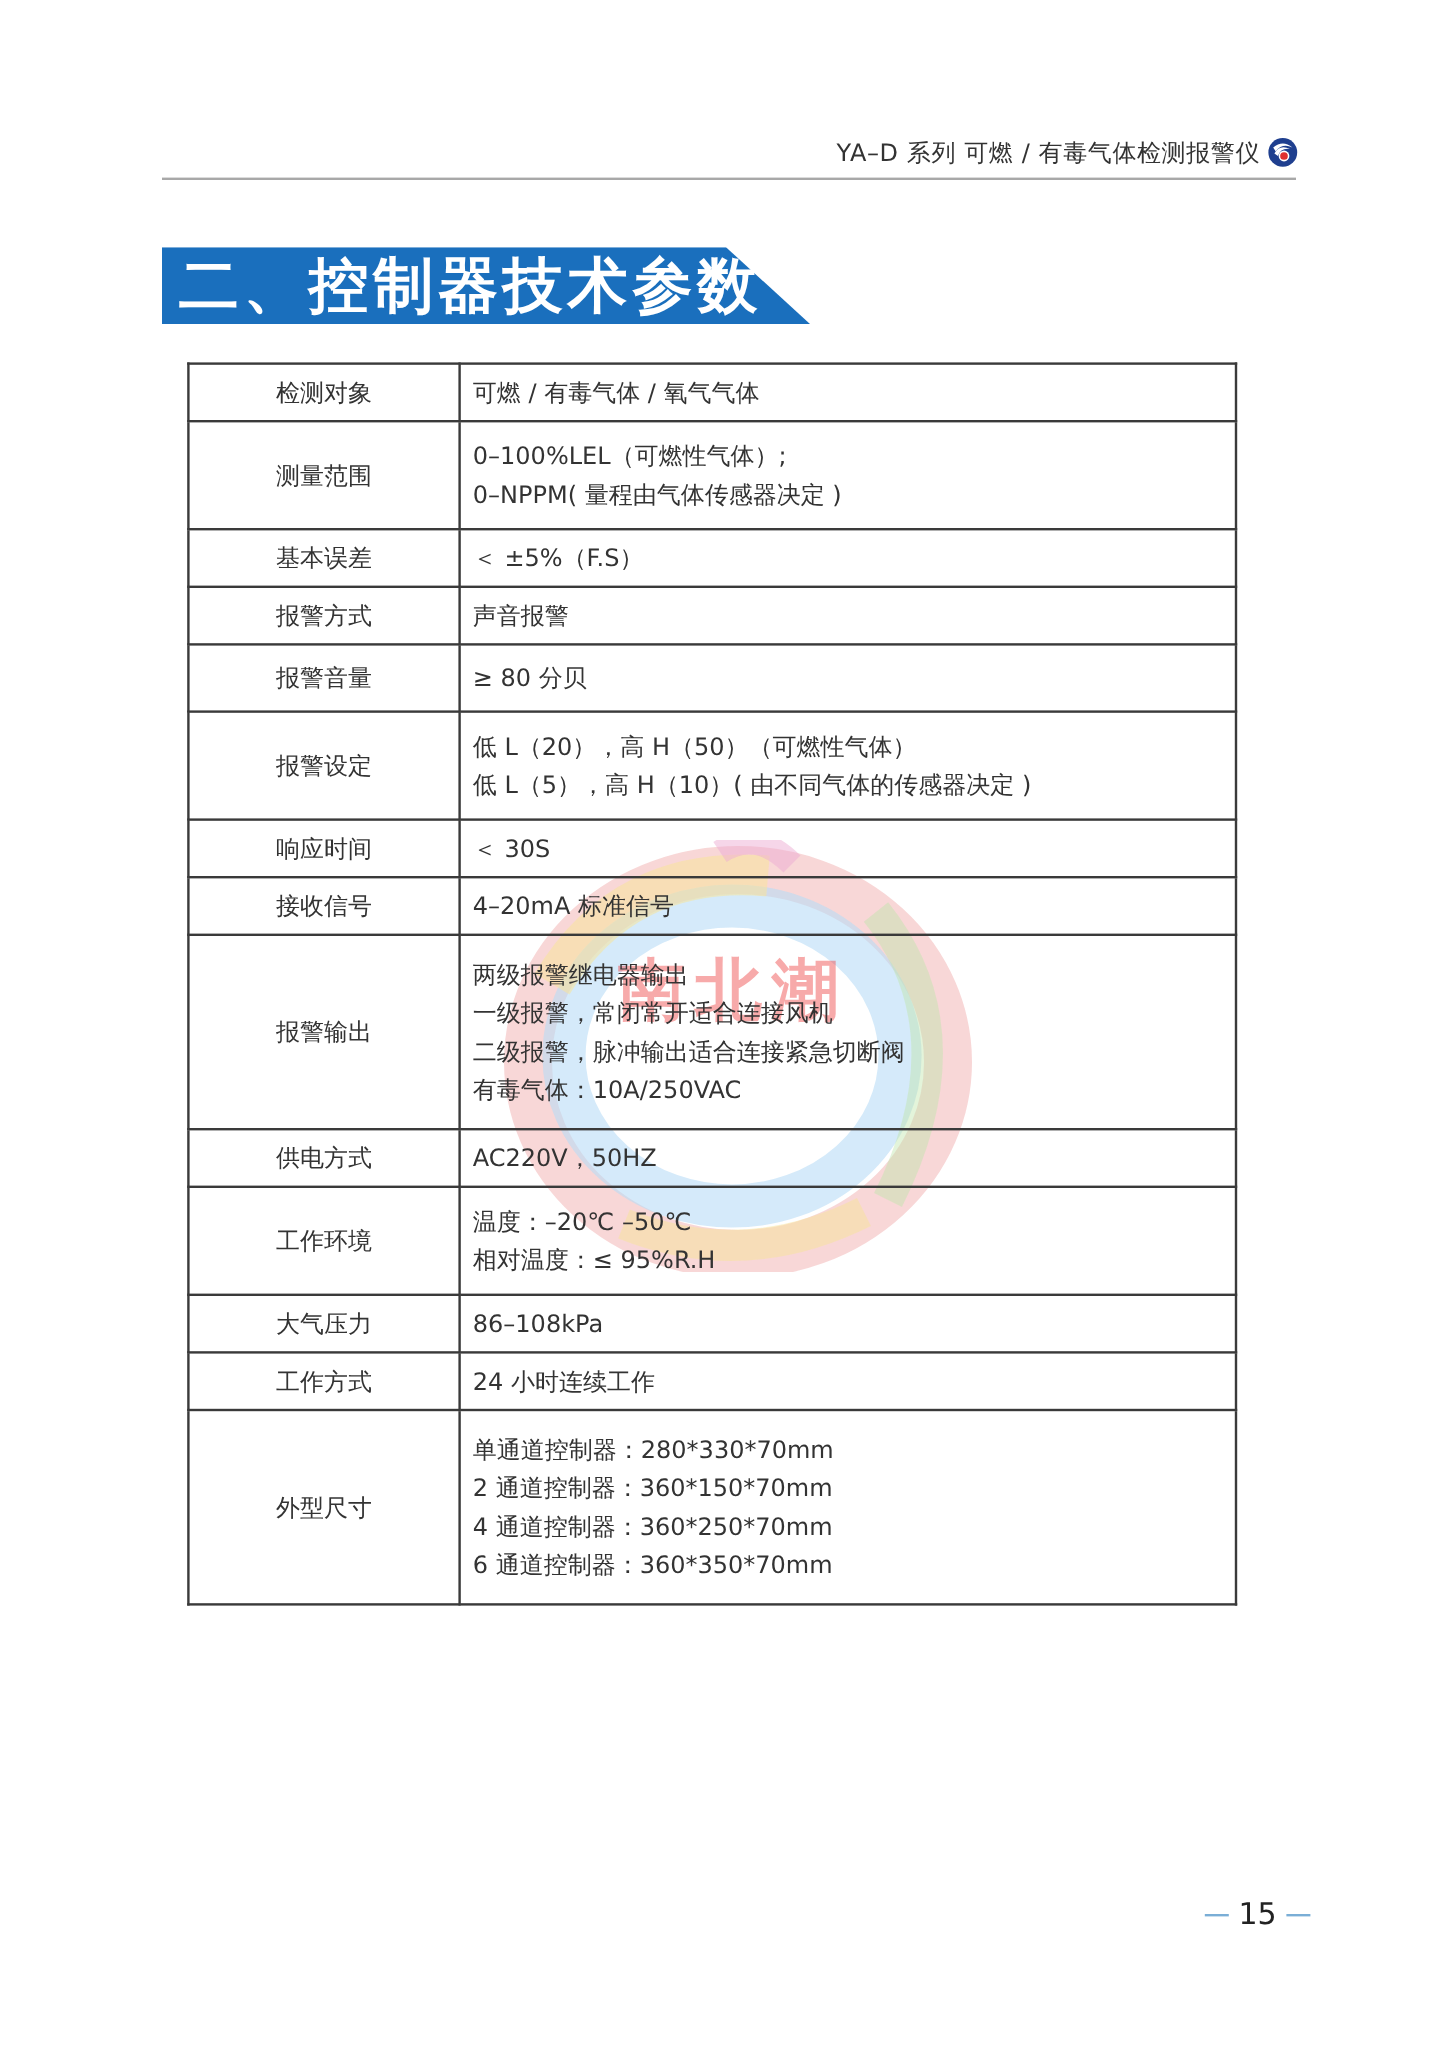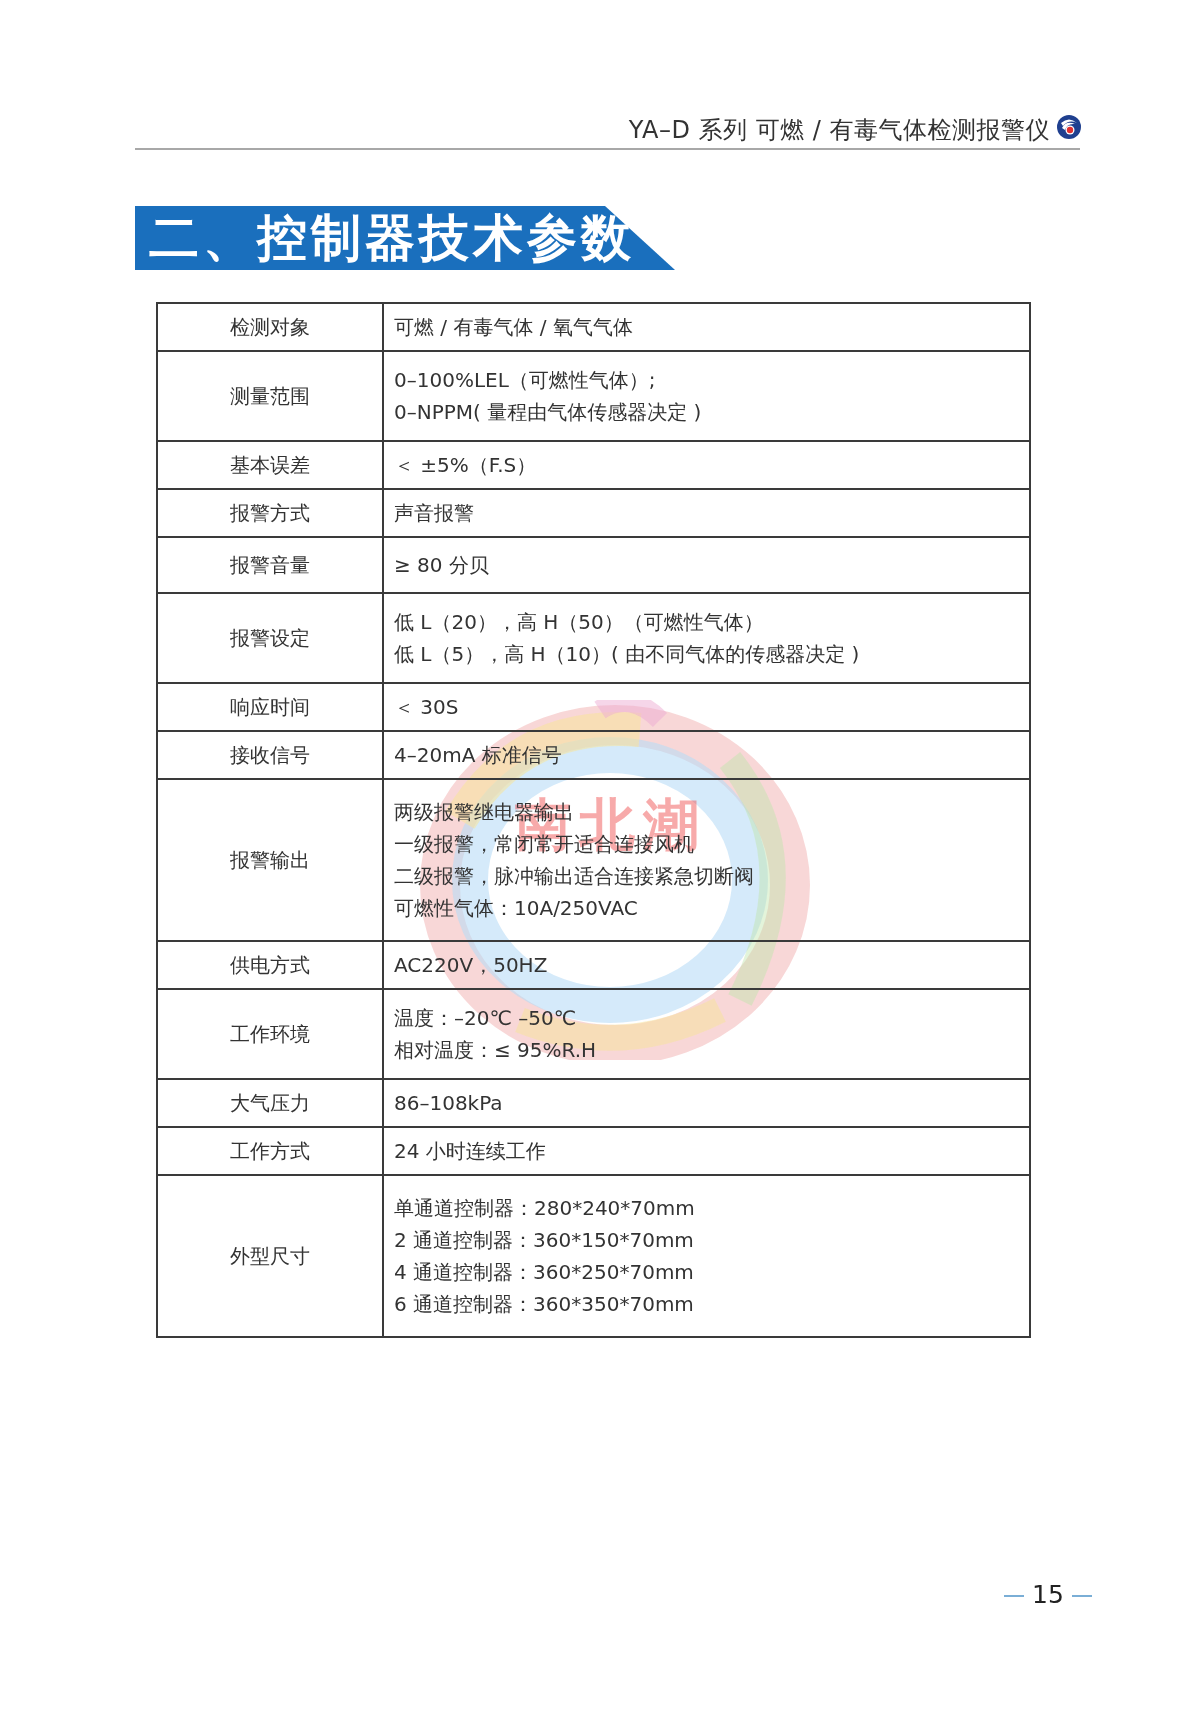--- a/index.html
+++ b/index.html
@@ -1,21 +1,21 @@
 <!DOCTYPE html>
 <html><head>
 <meta charset="utf-8">
 <style>
   html, body { margin:0; padding:0; }
   body {
     width:1200px; height:1714px; background:#ffffff; position:relative; overflow:hidden;
     font-family:"DejaVu Sans","Liberation Sans",sans-serif; color:#333;
   }
   .header-title {
-    position:absolute; right:150px; top:114px; font-size:24px; color:#333; letter-spacing:0.5px;
+    position:absolute; right:150px; top:114px; font-size:20px; color:#333; letter-spacing:0.5px;
     white-space:nowrap;
   }
   .header-logo {
     position:absolute; left:1056px; top:114px; width:26px; height:26px;
   }
   .header-rule {
     position:absolute; left:135px; top:148px; width:945px; height:2px; background:#a8a8a8;
   }
   .banner {
     position:absolute; left:135px; top:206px; width:540px; height:64px;
@@ -133,21 +133,21 @@
         <td class="value">
           <div>4–20mA 标准信号</div>
         </td>
       </tr>
     <tr style="height:162px">
         <td class="label">报警输出</td>
         <td class="value">
           <div>两级报警继电器输出</div>
           <div>一级报警，常闭常开适合连接风机</div>
           <div>二级报警，脉冲输出适合连接紧急切断阀</div>
-          <div>可燃性气体：10A/250VAC</div>
+          <div>有毒气体：10A/250VAC</div>
         </td>
       </tr>
     <tr style="height:48px">
         <td class="label">供电方式</td>
         <td class="value">
           <div>AC220V，50HZ</div>
         </td>
       </tr>
     <tr style="height:90px">
         <td class="label">工作环境</td>
@@ -164,21 +164,21 @@
       </tr>
     <tr style="height:48px">
         <td class="label">工作方式</td>
         <td class="value">
           <div>24 小时连续工作</div>
         </td>
       </tr>
     <tr style="height:162px">
         <td class="label">外型尺寸</td>
         <td class="value">
-          <div>单通道控制器：280*240*70mm</div>
+          <div>单通道控制器：280*330*70mm</div>
           <div>2 通道控制器：360*150*70mm</div>
           <div>4 通道控制器：360*250*70mm</div>
           <div>6 通道控制器：360*350*70mm</div>
         </td>
       </tr>
   </tbody>
 </table>
 
 <div class="page-number">
   <span class="dash"></span><span>15</span><span class="dash"></span>

